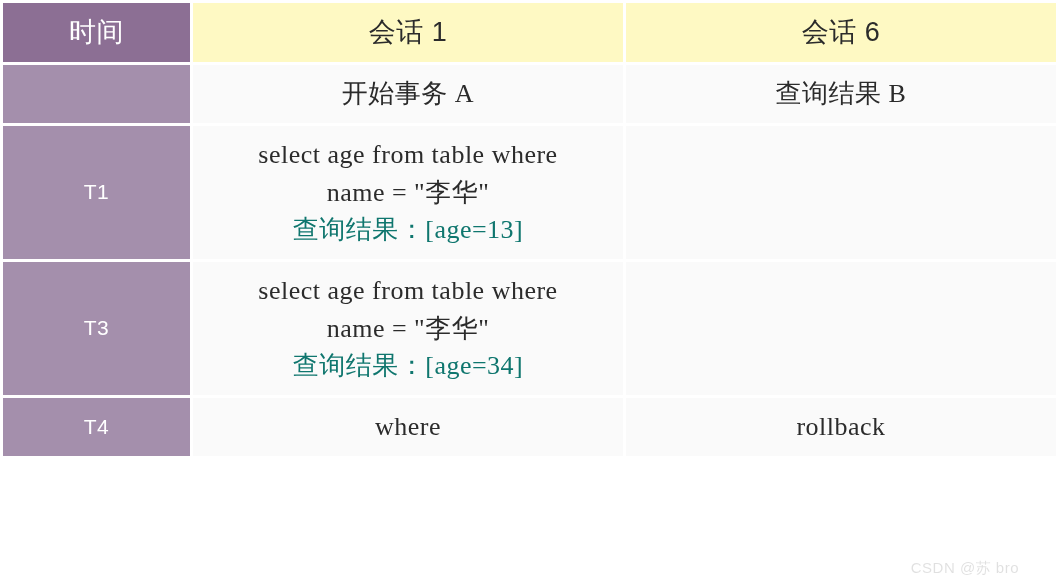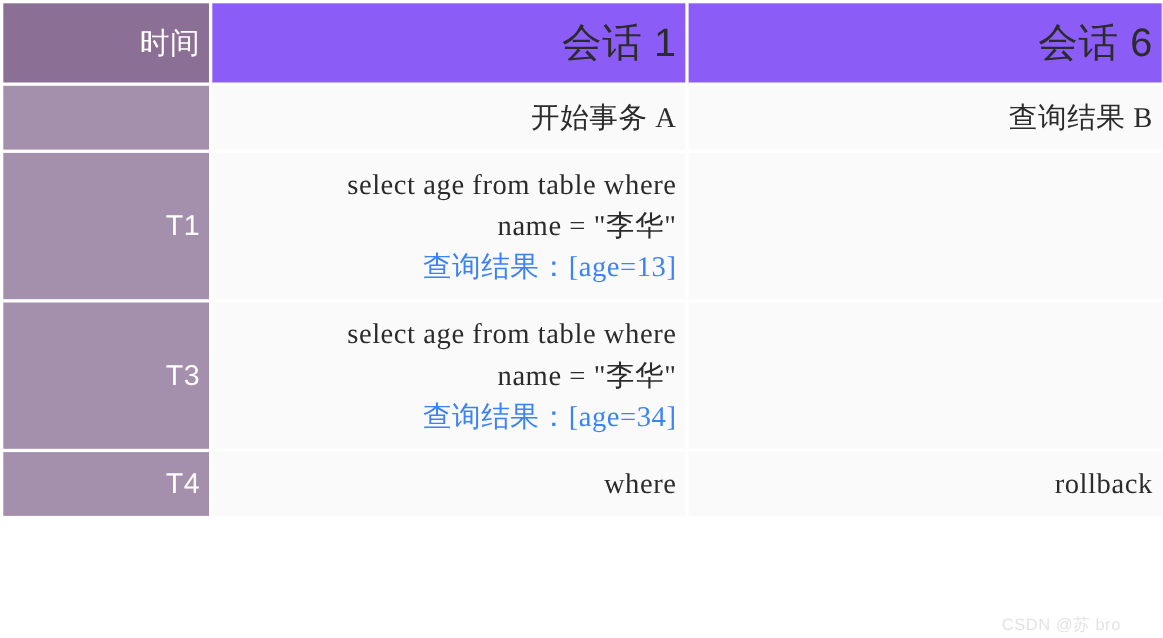--- a/index.html
+++ b/index.html
@@ -12,56 +12,56 @@
     }
     table {
       border-collapse: collapse;
       width: 100%;
       table-layout: fixed;
     }
     col.col-time { width: 190px; }
     col.col-sess { width: 433px; }
     td, th {
       border: 3px solid #fff;
-      text-align: right;
+      text-align: center;
       vertical-align: middle;
       font-size: 26px;
       color: #2b2b2b;
       padding: 10px 8px;
       font-weight: 300;
       line-height: 1.45;
       letter-spacing: 0.5px;
     }
     th.time-header {
       background: #8c6f94;
       color: #fff;
       font-weight: 400;
       font-size: 27px;
       height: 60px;
     }
     th.sess-header {
-      background: #8b5cf6;
+      background: #fef9c3;
       color: #2b2b2b;
       font-weight: 400;
-      font-size: 36px;
+      font-size: 27px;
       height: 60px;
     }
     td.time-cell {
       background: #a48fac;
       color: #fff;
-      font-size: 26px;
+      font-size: 21px;
       font-weight: 300;
     }
     td.body-cell {
       background: #fafafa;
       font-weight: 300;
       font-family: Liberation Serif, serif;
     }
     .result {
-      color: #3b82f6;
+      color: #0f766e;
     }
     .line { display: block; }
     .watermark {
       position: absolute;
       right: 38px;
       bottom: 2px;
       font-size: 15px;
       color: rgba(0,0,0,0.12);
       letter-spacing: 0.5px;
       pointer-events: none;

